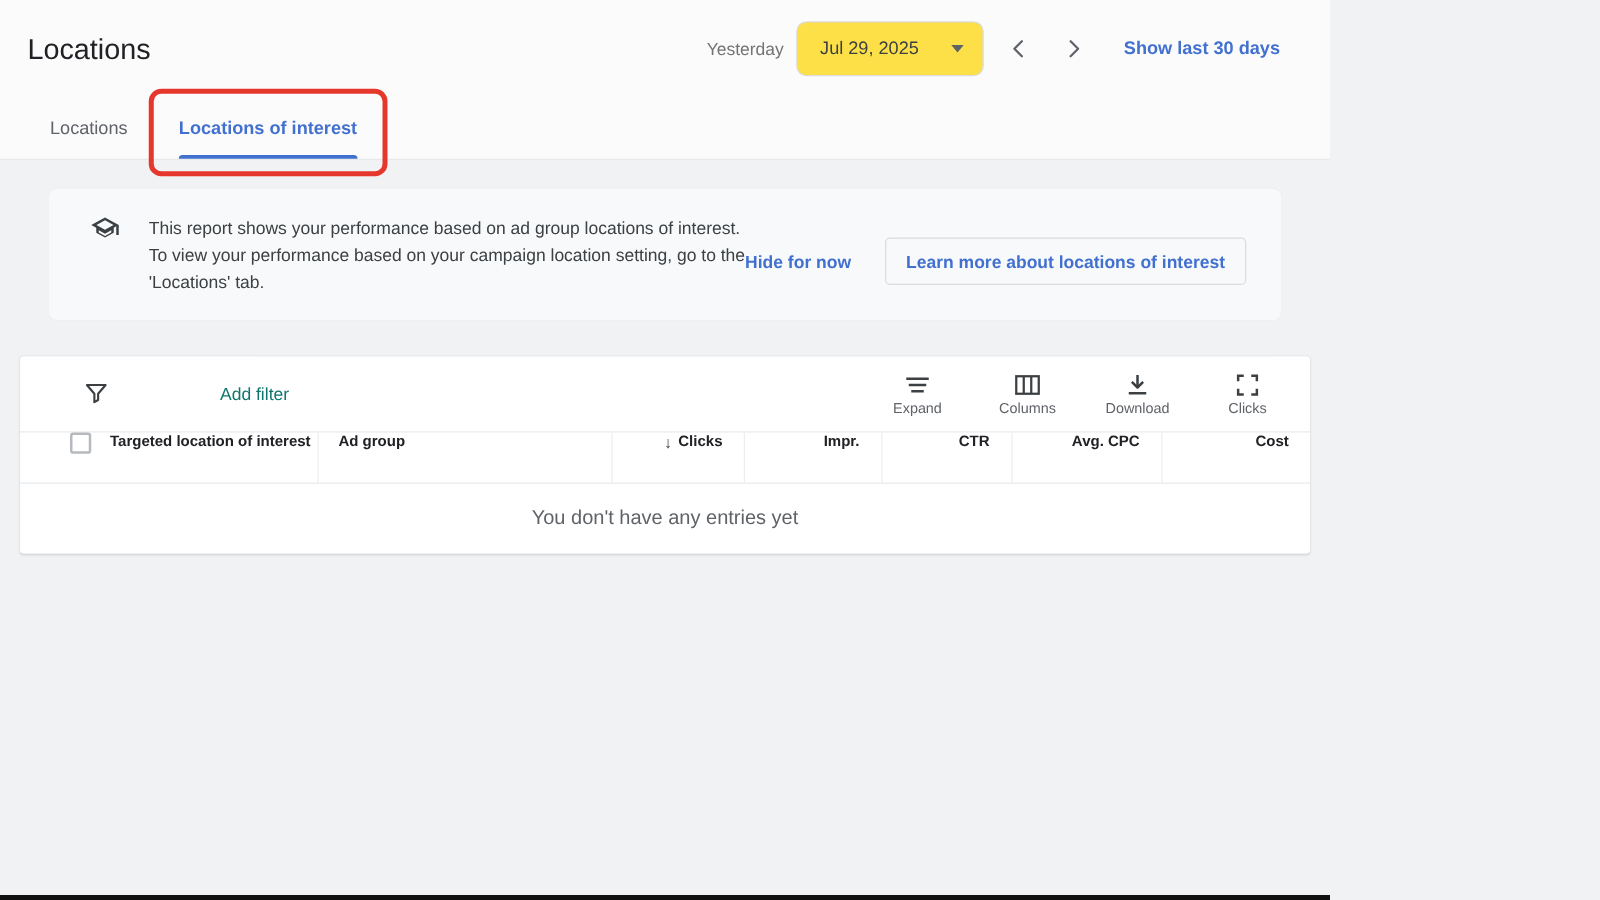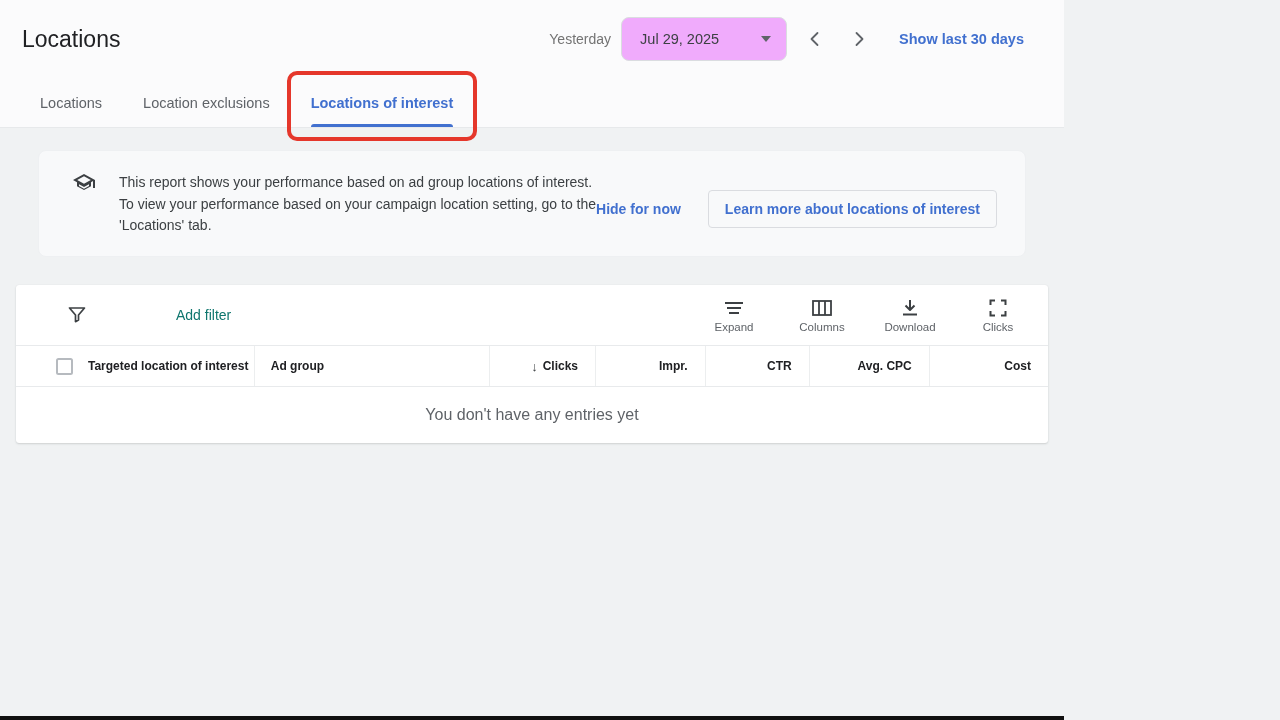--- a/index.html
+++ b/index.html
@@ -21,22 +21,22 @@
     position:relative;
   }
   .top-row {
     display:flex; align-items:center;
     padding:14px 40px 0 22px; height:64px;
   }
   .page-title { font-size:23px; font-weight:400; color:#202124; }
   .date-controls { margin-left:auto; display:flex; align-items:center; }
   .preset-label { font-size:14px; color:#737373; margin-right:10px; }
   .date-button {
-    height:44px; background:#f0abfc; border:1px solid #dadce0; border-radius:8px;
-    display:flex; align-items:center; padding:0 15px 0 18px; cursor:pointer;gap:16px;
+    height:44px; background:#fde047; border:1px solid #dadce0; border-radius:8px;
+    display:flex; align-items:center; padding:0 15px 0 18px; cursor:pointer;
   }
   .date-button .date-text { font-size:14.5px; color:#3c4043; }
   .caret-down {
     width:0; height:0; margin-left:26px;
     border-left:5px solid transparent; border-right:5px solid transparent;
     border-top:6px solid #5f6368;
   }
   .chev-btn {
     width:44px; height:44px; display:flex; align-items:center; justify-content:center;
     cursor:pointer; background:transparent; border:none;
@@ -98,21 +98,21 @@
   .add-filter { font-size:14px; color:#0f766e; margin-left:86px; cursor:pointer; }
   .toolbar-actions { margin-left:auto; display:flex; padding-right:6px; }
   .tb-action {
     width:88px; display:flex; flex-direction:column; align-items:center; gap:4px;
     cursor:pointer; padding-top:2px;
   }
   .tb-action .tb-label { font-size:11.5px; color:#5f6368; }
 
   .thead { display:flex; height:42px; border-top:1px solid #e8eaec; border-bottom:1px solid #e8eaec; align-items:stretch; }
   .th {
-    display:flex; align-items:center; font-size:12px; font-weight:700; color:#202124;
+    display:flex; font-size:12px; font-weight:700; color:#202124;
     border-left:1px solid #eceeef;
   }
   .th:first-child { border-left:none; }
   .th.num { justify-content:flex-end; padding-right:17px; }
   .th-c1 { width:286px; padding-left:40px; }
   .th-c2 { width:288px; padding-left:16px; }
   .th-c3 { width:128px; } .th-c4 { width:132px; } .th-c5 { width:125px; }
   .th-c6 { width:145px; } .th-c7 { width:144px; }
   .checkbox {
     width:17px; height:17px; border:2px solid #b6babf; border-radius:2.5px;
@@ -150,21 +150,20 @@
           <svg class="ico" width="18" height="18" viewBox="0 0 18 18">
               <polyline points="6.5,3 12.5,9 6.5,15" fill="none" stroke="#5f6368" stroke-width="1.8" stroke-linecap="round" stroke-linejoin="round"></polyline>
             </svg>
         </button>
         <a class="show-last-link">Show last 30 days</a>
       </div>
     </div>
 
     <div class="tabs-row">
       <div class="tab">Locations</div>
-      <div class="tab">Location exclusions</div>
       <div class="tab active">
         <span>Locations of interest</span>
         <div class="tab-underline"></div>
         <div class="highlight-ring"></div>
       </div>
     </div>
   </div>
 
   <div class="banner">
     <svg class="ico banner-icon" viewBox="0 0 24 24">

